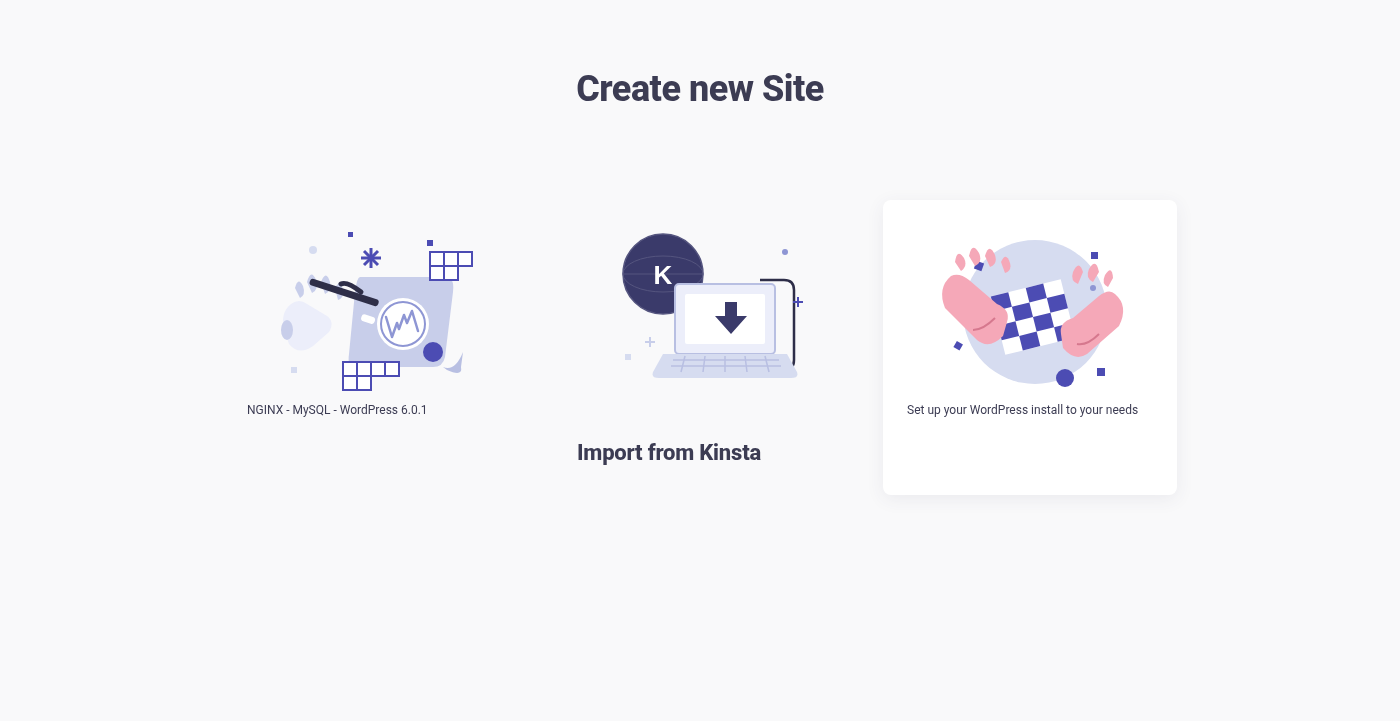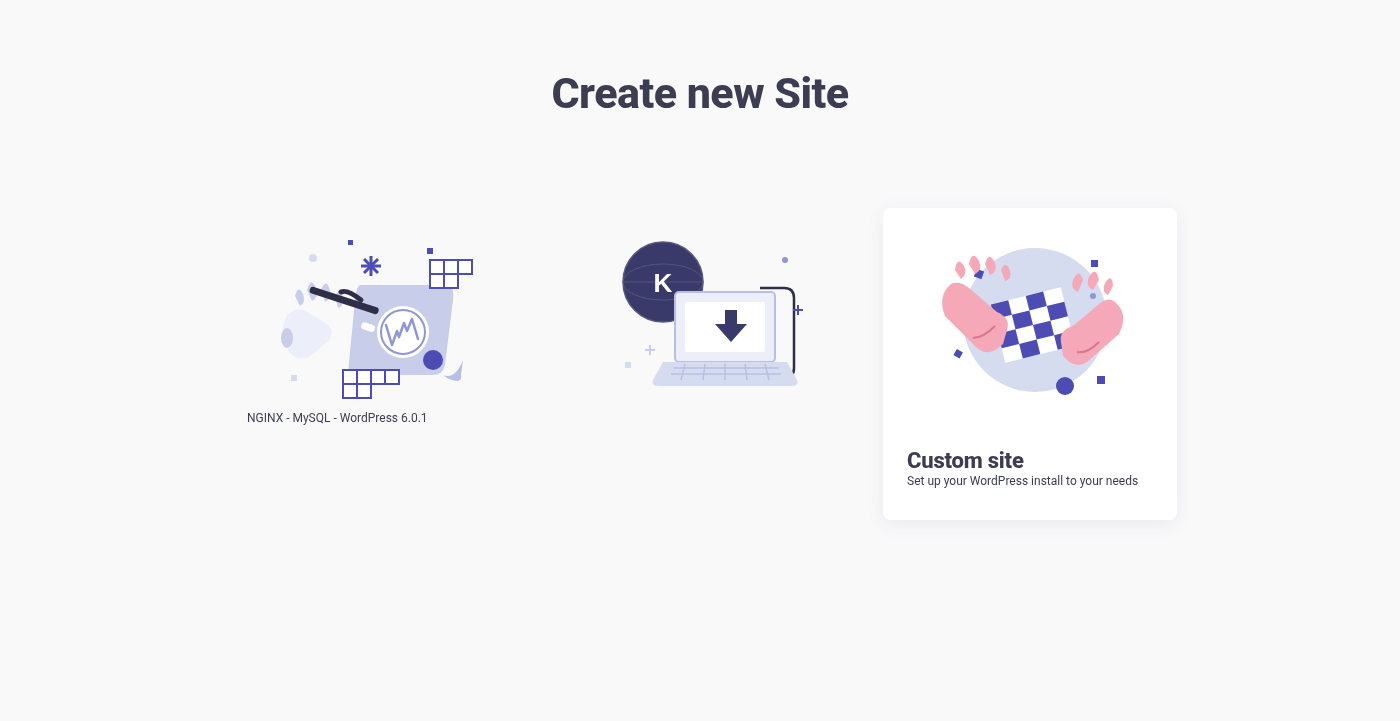--- a/index.html
+++ b/index.html
@@ -10,21 +10,21 @@
       height: 721px;
       overflow: hidden;
     }
     .page {
       padding-top: 68px;
       display: flex;
       flex-direction: column;
       align-items: center;
     }
     .page-title {
-      font-size: 43px;
+      font-size: 36px;
       font-weight: 800;
       color: #3c3c53;
       letter-spacing: -0.5px;
     }
     .options {
       display: flex;
       gap: 36px;
       margin-top: 90px;
     }
     .card {
@@ -164,20 +164,21 @@
           <g stroke="#4c4cb3" stroke-width="2">
             <line x1="208" y1="80" x2="218" y2="80"></line>
             <line x1="213" y1="75" x2="213" y2="85"></line>
           </g>
           <g stroke="#c8ceea" stroke-width="2">
             <line x1="60" y1="120" x2="70" y2="120"></line>
             <line x1="65" y1="115" x2="65" y2="125"></line>
           </g>
         </svg>
       </div>
+      <h3 class="card-title">Import from Kinsta</h3>
     </div>
 
     <div class="card hover">
       <div class="illus">
         <svg width="230" height="180" viewBox="0 0 230 180">
 
           <circle cx="120" cy="90" r="72" fill="#d6dcf0"></circle>
 
           <rect x="60" y="40" width="8" height="8" fill="#4c4cb3" transform="rotate(20 64 44)"></rect>
           <rect x="176" y="30" width="7" height="7" fill="#4c4cb3"></rect>
@@ -210,18 +211,17 @@
 
           <g>
             <path d="M200 72 Q214 84 204 104 L172 132 Q160 140 148 126 L146 112 Q144 100 158 96 L184 74 Q194 66 200 72 Z" fill="#f5a8b8"></path>
             <path d="M198 56 q-1 -14 -8 -3 q-4 9 3 12 Z" fill="#f5a8b8"></path>
             <path d="M184 50 q-3 -15 -10 -3 q-4 9 4 13 Z" fill="#f5a8b8"></path>
             <path d="M168 50 q-4 -13 -10 0 q-3 9 5 12 Z" fill="#f5a8b8"></path>
             <path d="M162 122 q10 2 22 -10" stroke="#d6788e" stroke-width="2" fill="none"></path>
           </g>
         </svg>
       </div>
-      <h3 class="card-title">Custom site</h3>
       <p class="card-desc">Set up your WordPress install to your needs</p>
     </div>
 
   </div>
 </div>
 
 </body></html>

